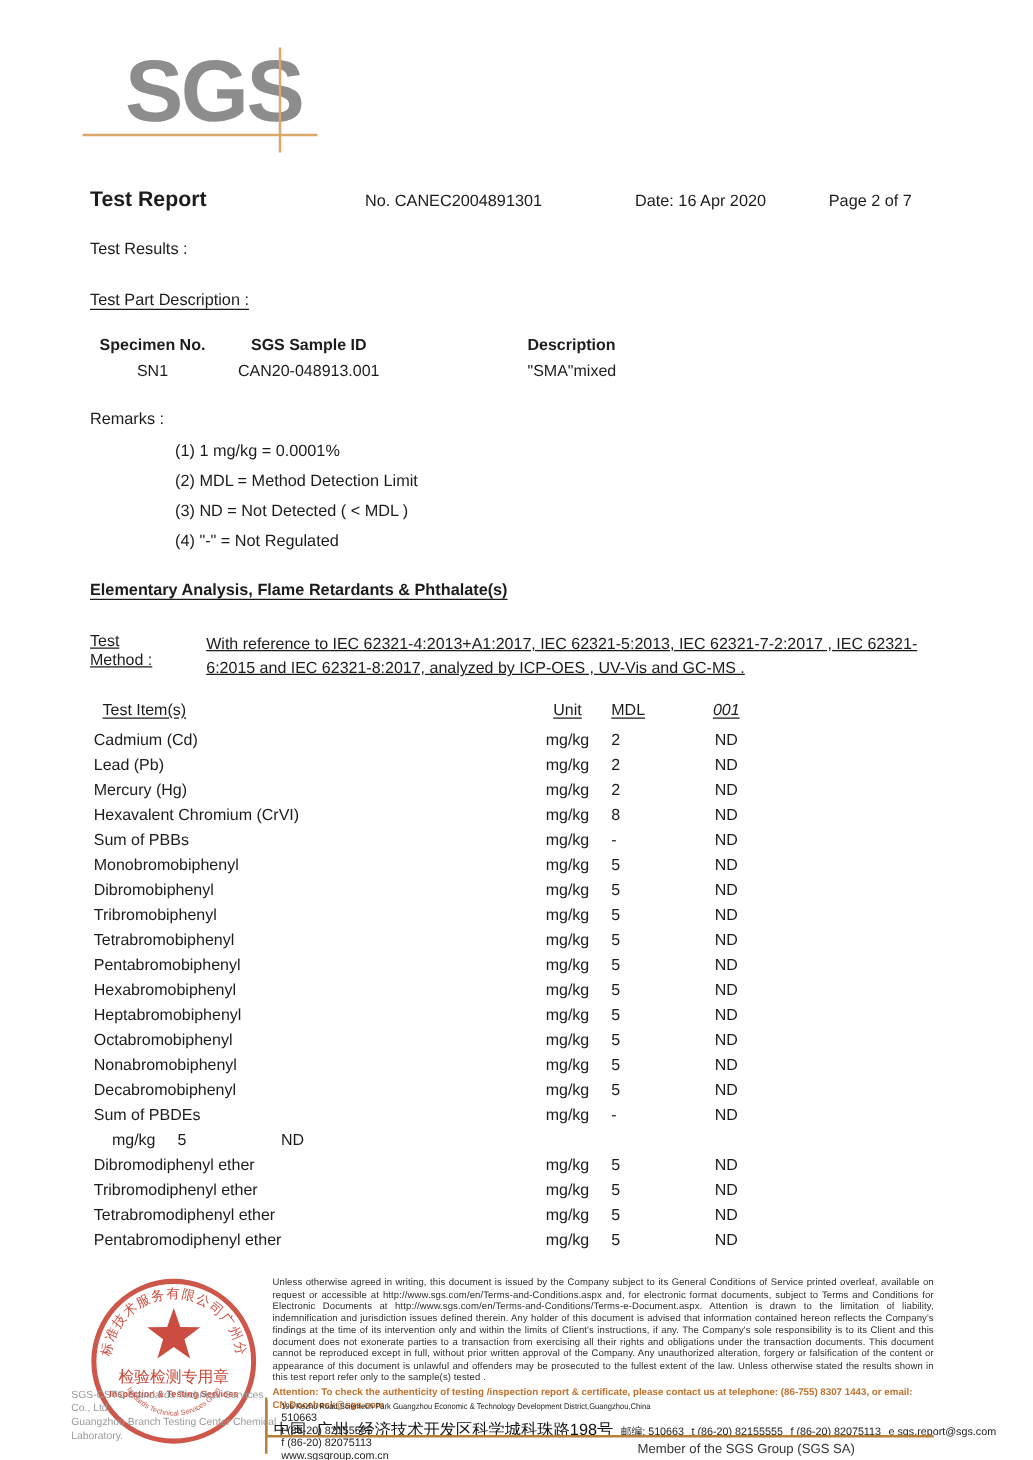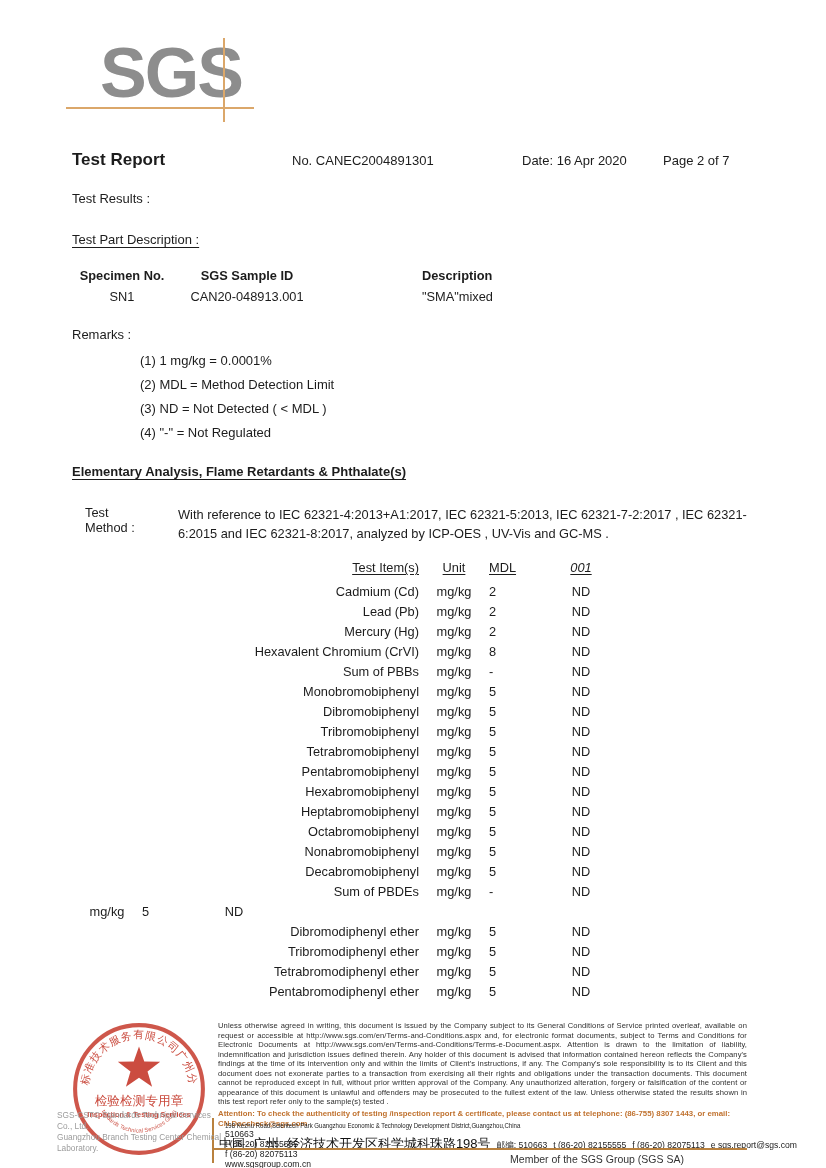--- a/index.html
+++ b/index.html
@@ -16,21 +16,21 @@
     position: absolute; left: 100px; top: 38px;
     font-size: 70px; font-weight: bold; letter-spacing: -2px;
     color: #8d8d8d; line-height: 70px;
   }
   .logo-hline { position: absolute; left: 66px; top: 107px; width: 188px; height: 2px; background: #dba76a; }
   .logo-vline { position: absolute; left: 223px; top: 38px; width: 2px; height: 84px; background: #dba76a; }
 
   
   .report-title { position: absolute; left: 72px; top: 150px; font-size: 17px; font-weight: bold; }
   .report-no   { position: absolute; left: 292px; top: 153px; font-size: 13px; }
-  .report-date { position: absolute; left: 508px; top: 153px; font-size: 13px; margin-left: 14px; }
+  .report-date { position: absolute; left: 508px; top: 153px; font-size: 13px; }
   .report-page { position: absolute; left: 663px; top: 153px; font-size: 13px; }
 
   .test-results-label { position: absolute; left: 72px; top: 191px; font-size: 13px; }
 
   .tpd-heading {
     position: absolute; left: 72px; top: 232px; font-size: 13px;
     text-decoration: underline; text-underline-offset: 3px;
   }
 
   
@@ -44,28 +44,28 @@
   
   .remarks-heading { position: absolute; left: 72px; top: 327px; font-size: 13px; }
   .remarks-list { position: absolute; left: 140px; top: 349px; font-size: 13px; }
   .remarks-list .remark-item { height: 24px; line-height: 24px; }
 
   
   .analysis-heading {
     position: absolute; left: 72px; top: 464px; font-size: 13px; font-weight: bold;
     text-decoration: underline; text-underline-offset: 3px;
   }
-  .test-method { position: absolute; left: 85px; top: 505px; width: 665px; display: flex; font-size: 12.8px; }
+  .test-method { position: absolute; left: 72px; top: 505px; width: 665px; display: flex; font-size: 12.8px; text-decoration: underline; }
   .test-method-label { width: 65px; flex: none; margin-right: 28px; }
   .test-method-value { flex: 1; line-height: 19px; }
 
   
   .results-table { position: absolute; left: 72px; top: 558px; width: 545px; font-size: 12.8px; }
   .rt-row { display: flex; height: 20px; line-height: 20px; }
-  .rt-item { flex: 1; text-align: right; padding-left: 3px; }
+  .rt-item { flex: 1; text-align: left; padding-left: 3px; }
   .rt-unit { width: 70px; text-align: center; flex: none; }
   .rt-mdl  { width: 56px; text-align: left; flex: none; }
   .rt-res  { width: 72px; text-align: center; flex: none; }
   .rt-head { height: 24px; line-height: 20px; }
   .rt-head .u { text-decoration: underline; text-underline-offset: 2px; }
   .rt-head .rt-item { padding-left: 10px; }
   .rt-head .rt-res { font-style: italic; }
 
   
   .stamp { position: absolute; left: 68px; top: 1018px; width: 142px; height: 142px; }

